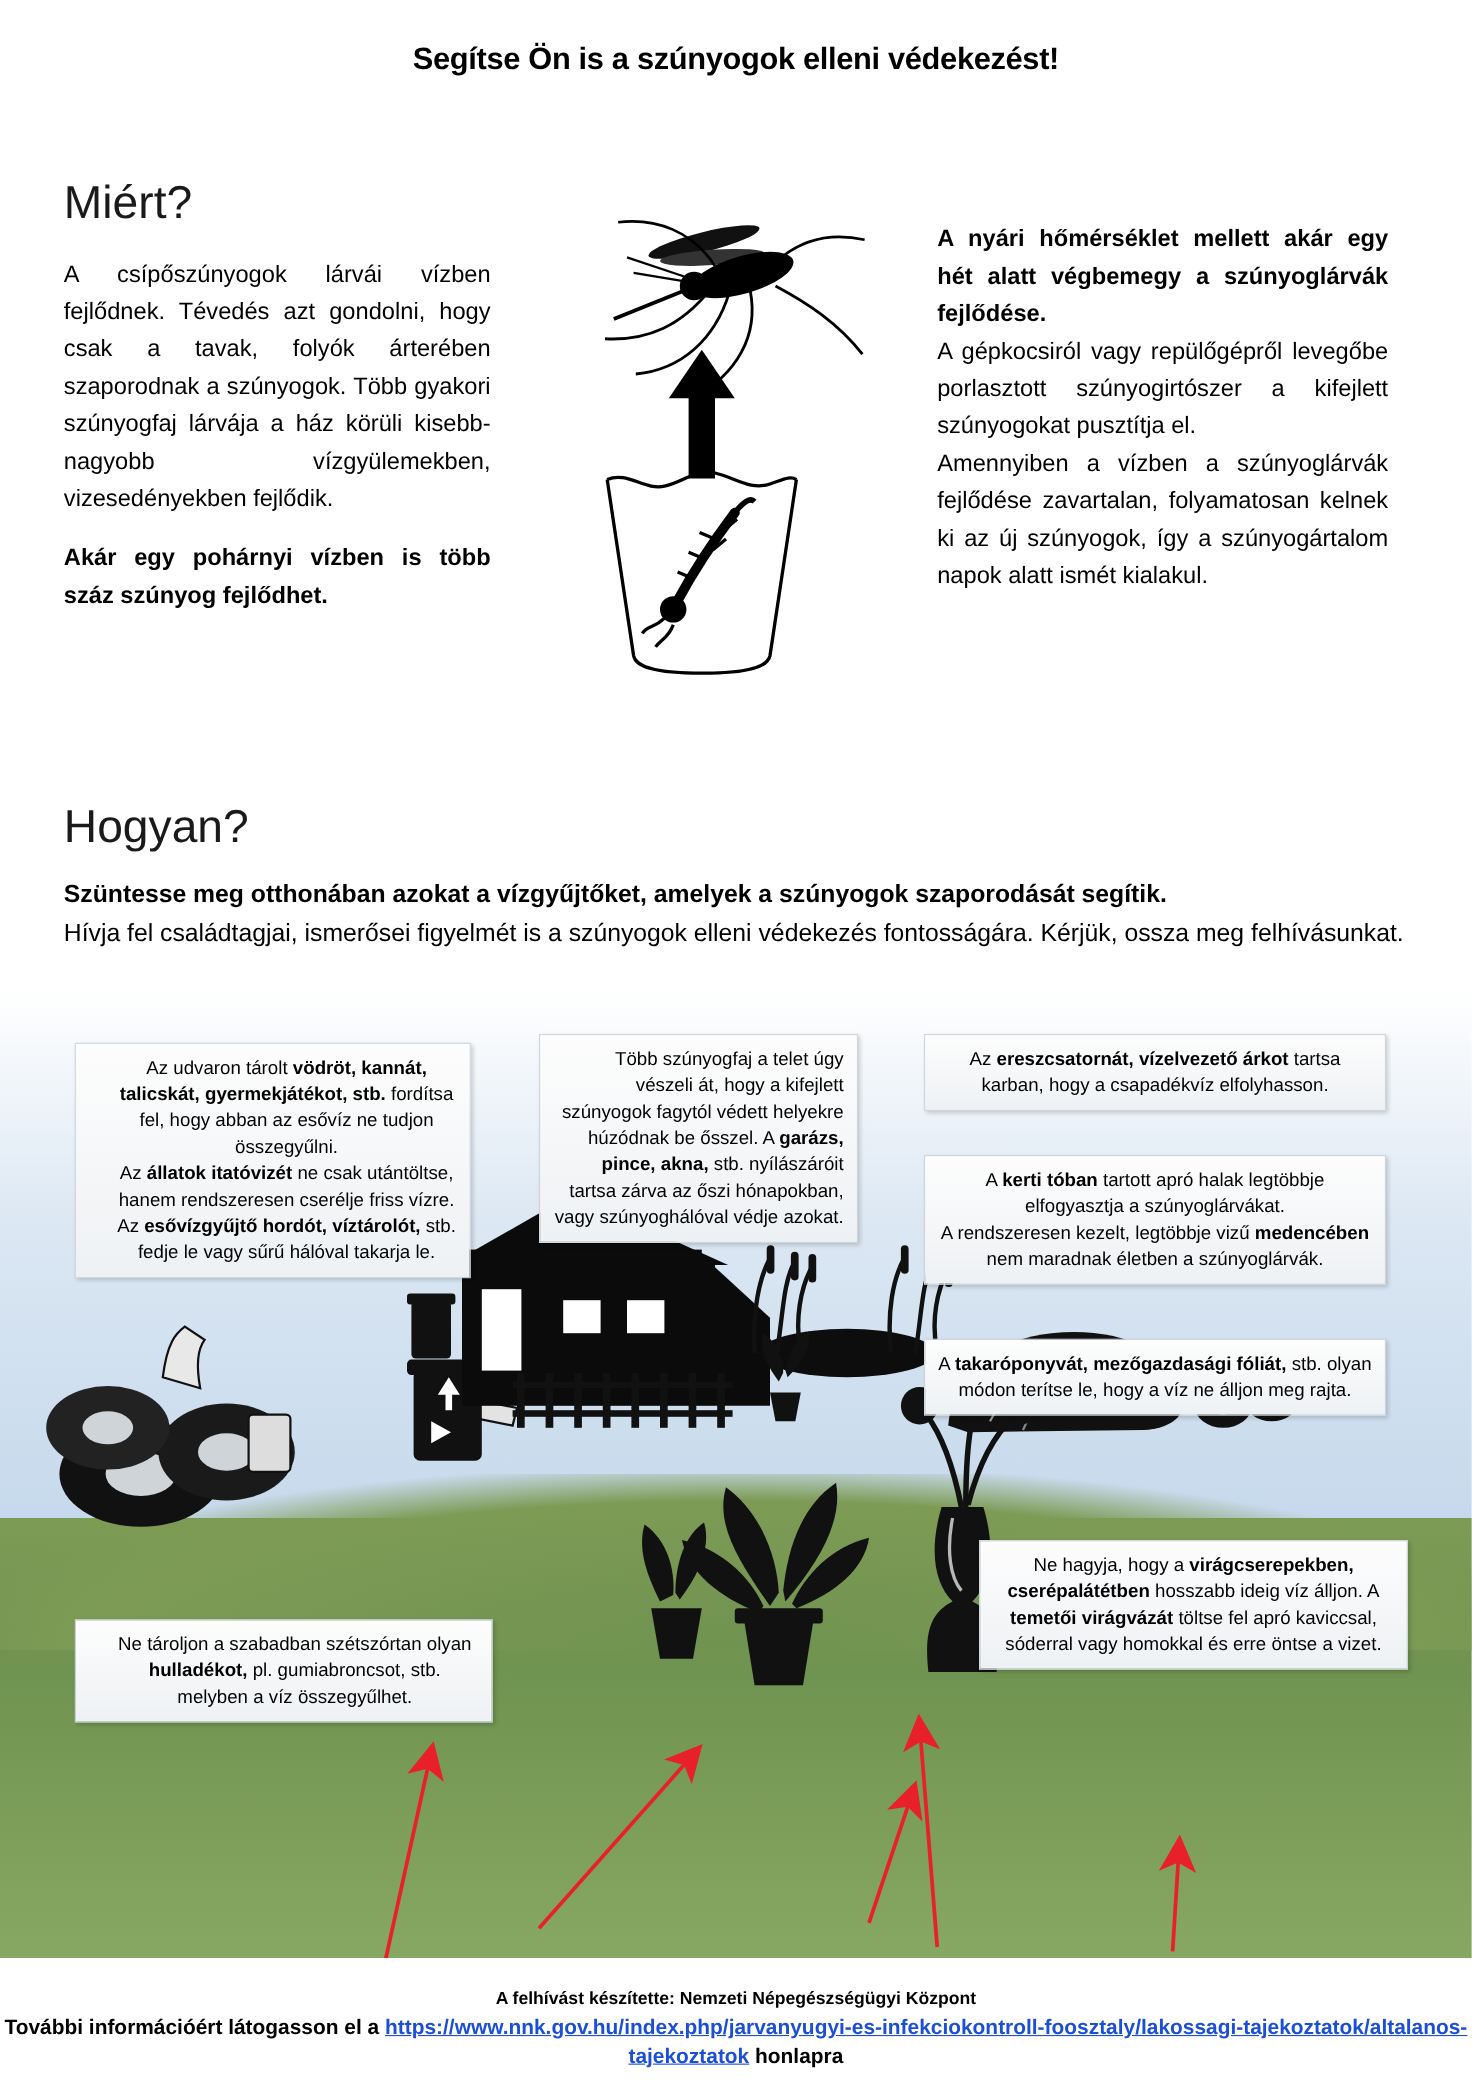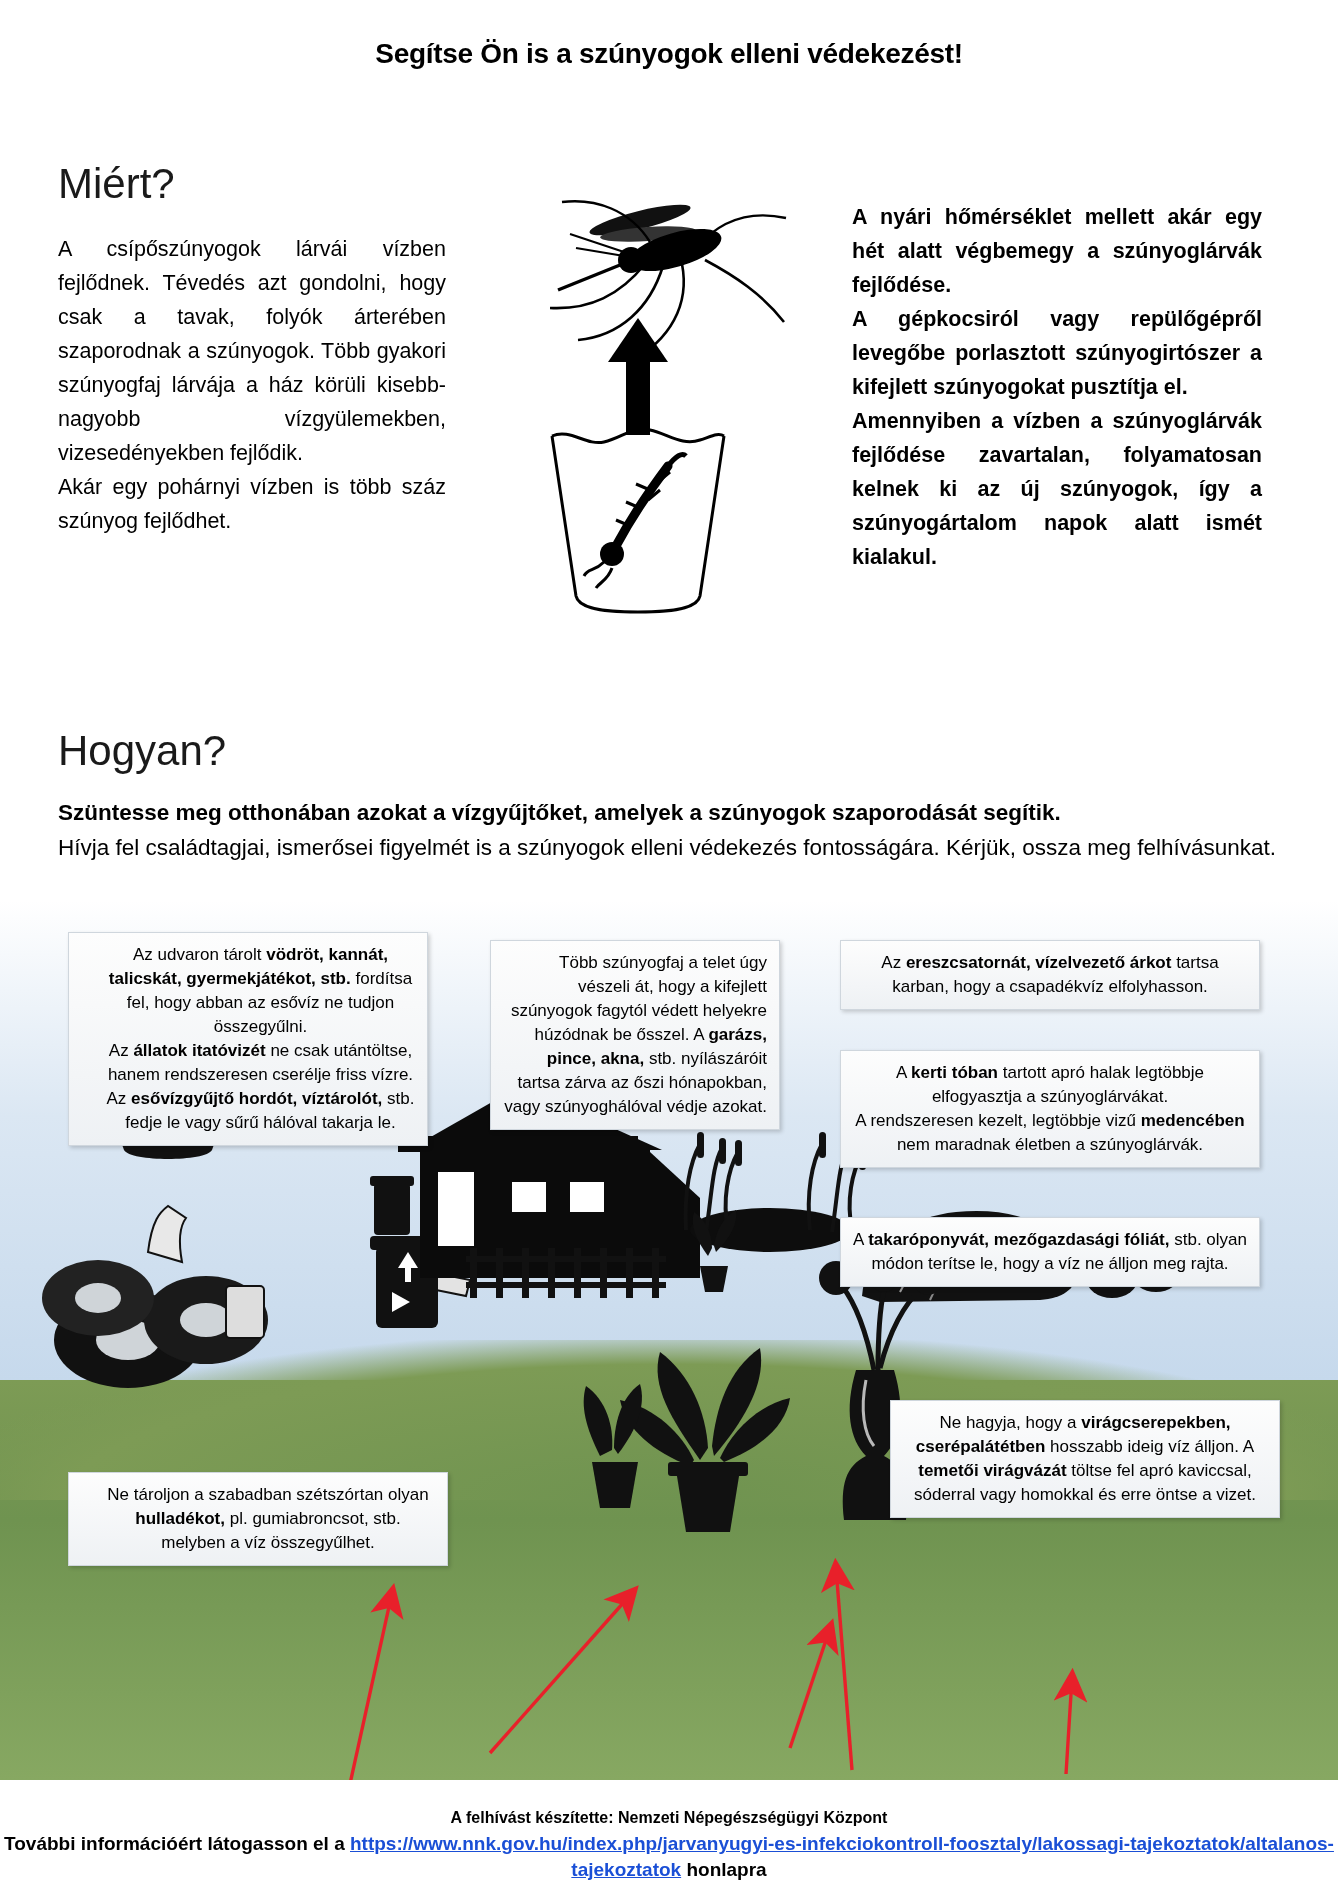--- a/index.html
+++ b/index.html
@@ -29,28 +29,28 @@
     position:absolute;left:58px;top:727px;
     font-size:42px;font-weight:normal;color:#1a1a1a;
   }
 
   
   .col-left{
     position:absolute;left:58px;top:232px;width:388px;
     font-size:21.5px;line-height:34px;text-align:justify;
   }
   .col-left p{margin:0;}
-  .col-left .b{font-weight:normal;}
+  .col-left .b{font-weight:bold;margin-top:20px;}
 
   
   .col-right{
     position:absolute;left:852px;top:200px;width:410px;
     font-size:21.5px;line-height:34px;text-align:justify;
   }
-  .col-right p{margin:0;font-weight:bold;}
+  .col-right p{margin:0;}
   .col-right .b{font-weight:bold;}
 
   
   .mid-graphic{position:absolute;left:500px;top:190px;width:330px;height:520px;}
 
   
   .hogyan-intro{
     position:absolute;left:58px;top:795px;width:1230px;
     font-size:22.5px;line-height:35px;
   }
@@ -333,21 +333,21 @@
         <path d="M348 385 L392 185"></path>
         <path d="M490 345 L632 185"></path>
         <path d="M852 362 L836 160"></path>
         <path d="M790 340 L830 220"></path>
         <path d="M1066 366 L1072 270"></path>
         <path d="M388 440 L282 550"></path>
         <path d="M712 612 L1000 690"></path>
       </g>
     </svg>
 
-    <div class="callout" id="cb1" style="top:32px;padding-left:37px;">
+    <div class="callout" id="cb1" style="top:48px;padding-left:37px;">
         <p><span>Az udvaron tárolt </span><span class="b">vödröt, kannát, talicskát, gyermekjátékot, stb.</span><span> fordítsa fel, hogy abban az esővíz ne tudjon összegyűlni.</span><br><span>Az </span><span class="b">állatok itatóvizét</span><span> ne csak utántöltse, hanem rendszeresen cserélje friss vízre.</span><br><span>Az </span><span class="b">esővízgyűjtő hordót, víztárolót,</span><span> stb. fedje le vagy sűrű hálóval takarja le.</span></p>
       </div>
     <div class="callout" id="cb2" style="top:40px;text-align:right;">
         <p><span>Több szúnyogfaj a telet úgy vészeli át, hogy a kifejlett szúnyogok fagytól védett helyekre húzódnak be ősszel. A </span><span class="b">garázs, pince, akna,</span><span> stb. nyílászáróit tartsa zárva az őszi hónapokban, vagy szúnyoghálóval védje azokat.</span></p>
       </div>
     <div class="callout" id="cb3" style="top:40px;">
         <p><span>Az </span><span class="b">ereszcsatornát, vízelvezető árkot</span><span> tartsa karban, hogy a csapadékvíz elfolyhasson.</span></p>
       </div>
     <div class="callout" id="cb4" style="top:150px;">
         <p><span>A </span><span class="b">kerti tóban</span><span> tartott apró halak legtöbbje elfogyasztja a szúnyoglárvákat.</span><br><span>A rendszeresen kezelt, legtöbbje vizű </span><span class="b">medencében</span><span> nem maradnak életben a szúnyoglárvák.</span></p>

